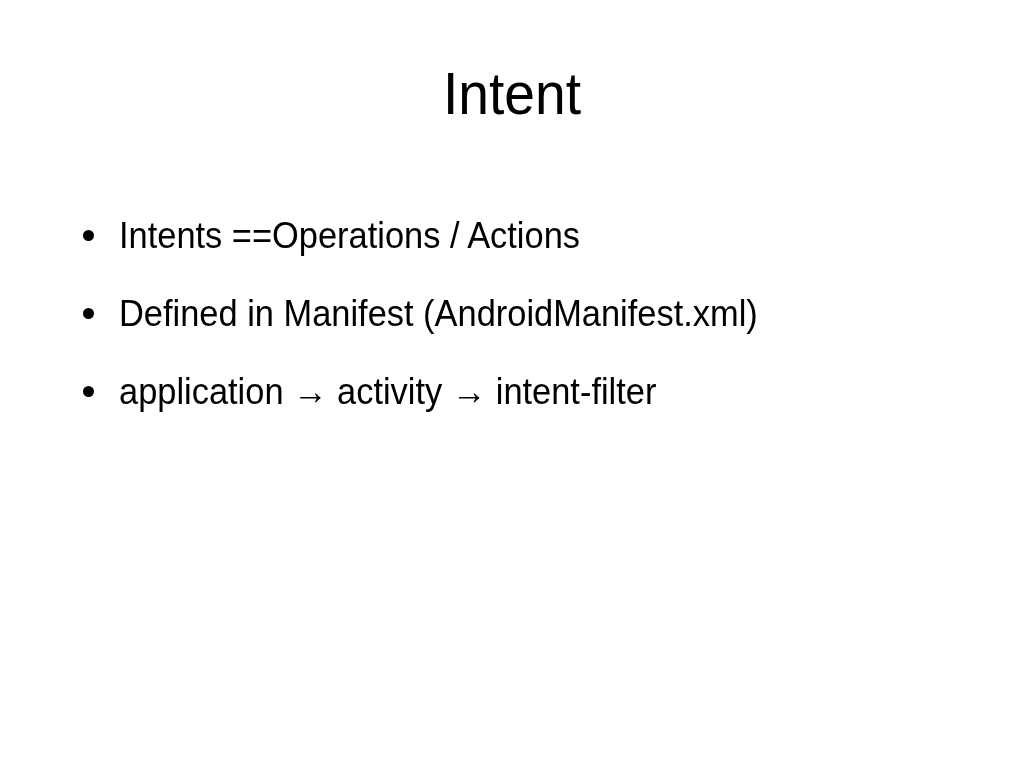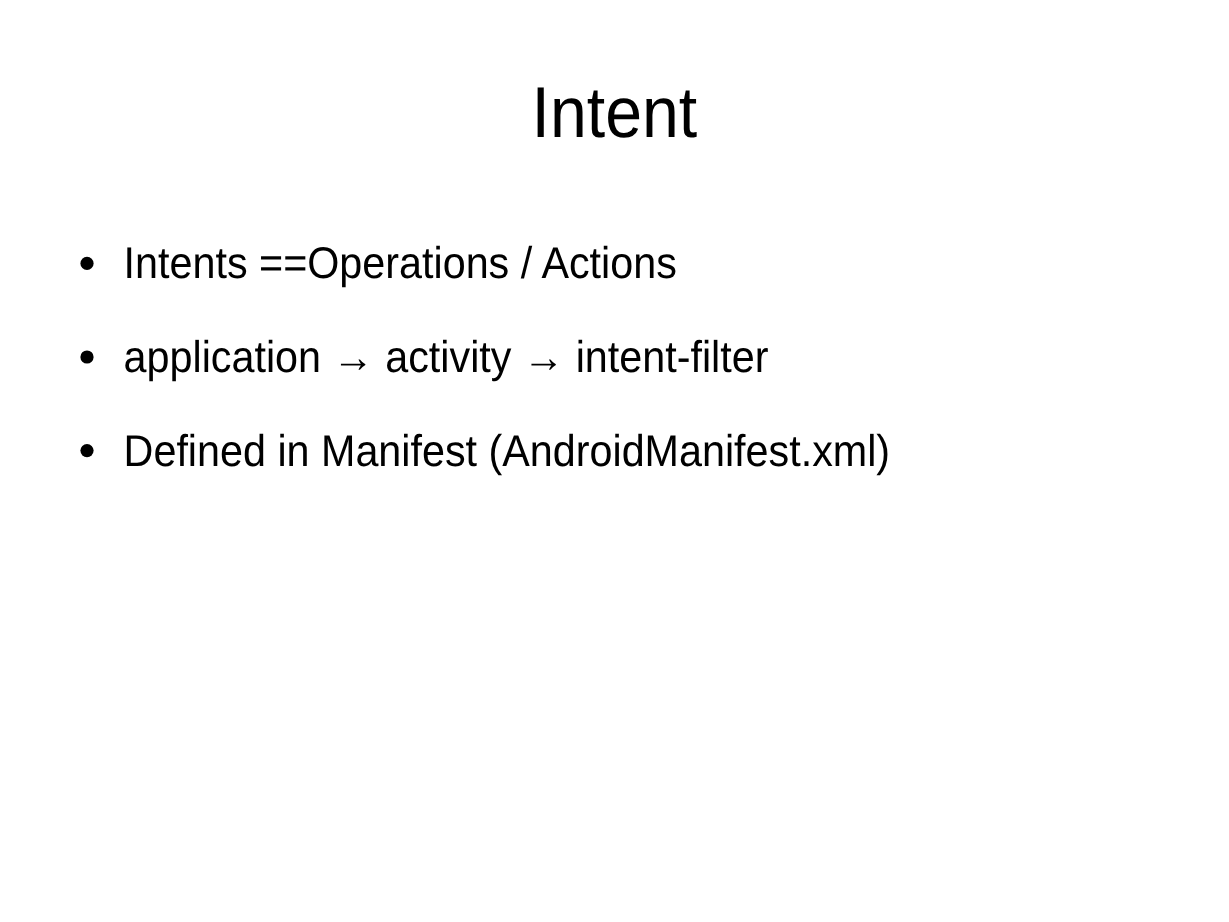--- a/index.html
+++ b/index.html
@@ -39,21 +39,21 @@
     white-space: nowrap;
     transform: scaleX(0.92);
     transform-origin: center top;
   }
 
   .bullet-list {
     position: absolute;
     left: 62px;
     top: 196px;
     width: 900px;
-    margin: 0;
+    margin: 16px;
     padding: 0;
     list-style: none;
   }
 
   .bullet-item {
     position: relative;
     display: block;
     height: 78px;
     padding-left: 41px;
     font-size: 37px;
@@ -88,23 +88,23 @@
 
   <ul class="bullet-list">
 
     <li class="bullet-item">
       <span class="bullet-marker"></span>
       <span class="bullet-text">Intents ==Operations / Actions</span>
     </li>
 
     <li class="bullet-item">
       <span class="bullet-marker"></span>
-      <span class="bullet-text">application → activity → intent-filter</span>
+      <span class="bullet-text">Defined in Manifest (AndroidManifest.xml)</span>
     </li>
 
     <li class="bullet-item">
       <span class="bullet-marker"></span>
-      <span class="bullet-text">Defined in Manifest (AndroidManifest.xml)</span>
+      <span class="bullet-text">application → activity → intent-filter</span>
     </li>
 
   </ul>
 
 </div>
 
 </body></html>

